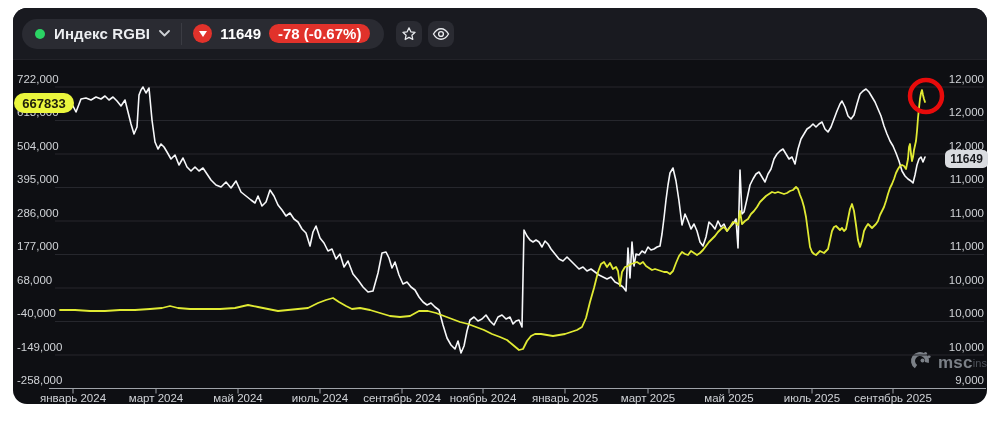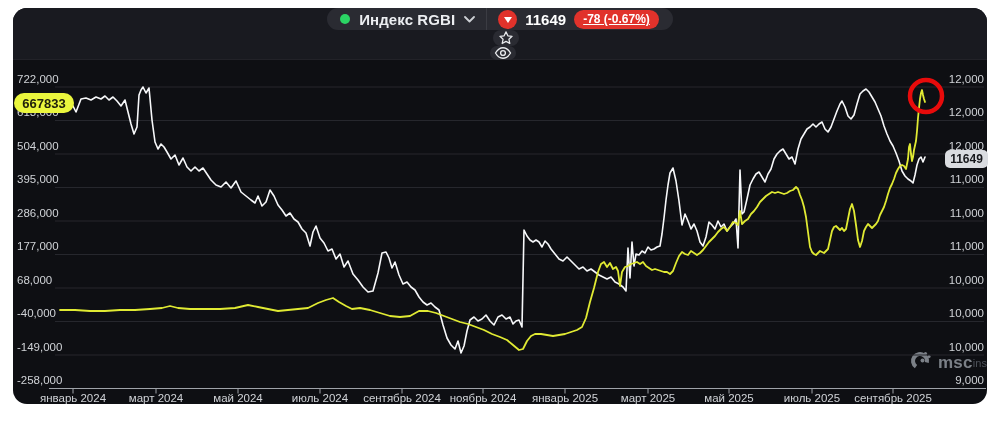--- a/index.html
+++ b/index.html
@@ -1,28 +1,28 @@
 <!DOCTYPE html>
 <html><head>
 <meta charset="utf-8">
 <style>
   html,body{margin:0;padding:0;}
   body{width:1000px;height:424px;background:#ffffff;font-family:"Liberation Sans",sans-serif;overflow:hidden;}
   .stage{position:relative;width:1000px;height:424px;background:#ffffff;}
   .panel{position:absolute;left:13px;top:8px;width:974px;height:396px;background:#0e0f13;border-radius:14px;overflow:hidden;}
-  .chart-header{position:absolute;left:0;top:0;width:100%;height:52px;background:#191a20;border-bottom:1px solid rgba(255,255,255,0.04);display:flex;align-items:center;padding:0 9px;box-sizing:border-box;z-index:3;flex-direction:column;}
+  .chart-header{position:absolute;left:0;top:0;width:100%;height:52px;background:#191a20;border-bottom:1px solid rgba(255,255,255,0.04);display:flex;align-items:center;padding:0 9px;box-sizing:border-box;z-index:3;}
   .pill{display:flex;align-items:center;height:30px;background:#2a2b32;border-radius:15px;padding:0 14px 0 13px;cursor:pointer;}
   .dot{width:10px;height:10px;border-radius:50%;background:#2bd464;margin-right:9px;}
   .inst-name{font-size:15px;font-weight:700;color:#eceef1;letter-spacing:.1px;}
   .chev{margin-left:9px;display:flex;align-items:center;}
   .vdiv{width:1px;height:22px;background:#3b3c43;margin:0 11px;}
   .down-circ{width:19px;height:19px;border-radius:50%;background:#e1322b;display:flex;align-items:center;justify-content:center;margin-right:8px;}
   .tri{width:0;height:0;border-left:4px solid transparent;border-right:4px solid transparent;border-top:6px solid #ffffff;margin-top:1px;}
   .qval{font-size:15px;font-weight:700;color:#ffffff;margin-right:8px;}
-  .badge{height:19px;display:flex;align-items:center;background:#e1322b;border-radius:10px;padding:0 9px;font-size:12px;font-weight:700;color:#ffffff;white-space:nowrap;text-decoration:underline;}
+  .badge{height:19px;display:flex;align-items:center;background:#e1322b;border-radius:10px;padding:0 9px;font-size:15px;font-weight:700;color:#ffffff;white-space:nowrap;}
   .icon-btn{width:26px;height:26px;background:#2a2b32;border:none;border-radius:8px;margin-left:6px;display:flex;align-items:center;justify-content:center;cursor:pointer;padding:0;}
   .icon-btn:first-of-type{margin-left:12px;}
   #chart-svg{position:absolute;left:0;top:0;z-index:2;}
   .axis-label{font-size:11.5px;fill:#d0d3d7;}
   .xaxis-label{font-size:11.5px;fill:#d0d3d7;}
   .watermark{position:absolute;left:896px;top:341px;display:flex;align-items:center;z-index:1;opacity:.85;}
   .wm-icon{margin-right:6px;}
   .wm-bold{font-size:17px;font-weight:700;color:#8f949c;letter-spacing:.2px;}
   .wm-light{font-size:11px;font-weight:400;color:#585d65;letter-spacing:.2px;}
 </style>

